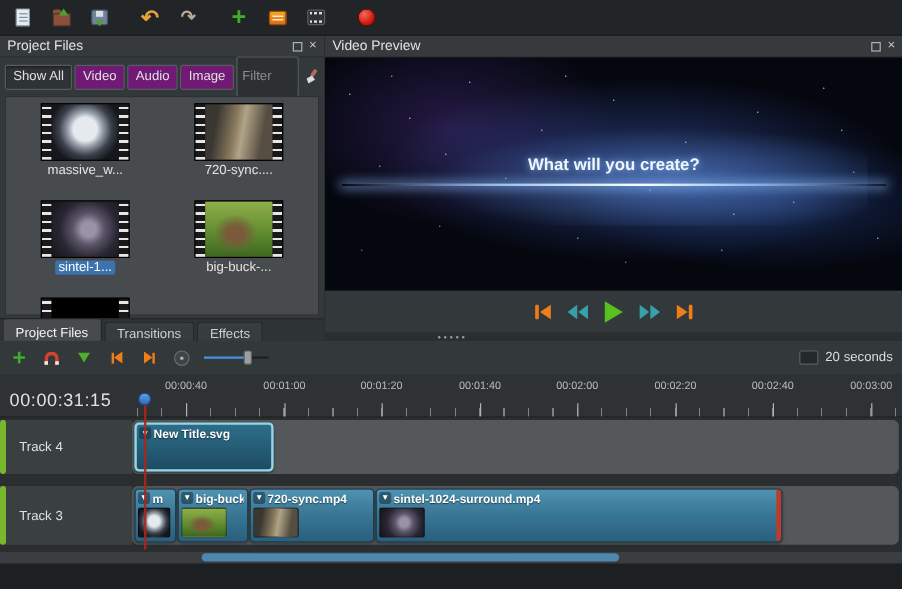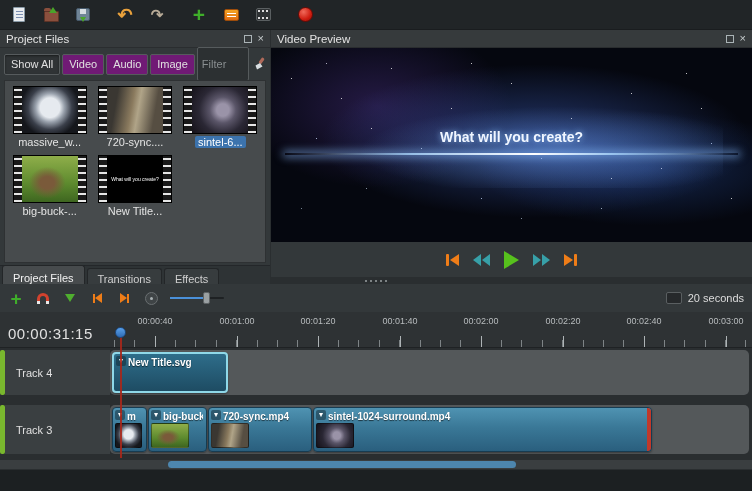--- a/index.html
+++ b/index.html
@@ -39,21 +39,21 @@
 
   .project-panel{position:absolute;left:0;top:30px;width:270px;height:259px;background:#33383a}
   .filter-row{position:absolute;left:4px;top:22px;right:2px;height:24px;display:flex;align-items:center;gap:2px}
   .fbtn{height:21px;padding:0 6px;font-size:11px;color:#e0e0e0;background:#701a75;border:1px solid #565b5d;border-radius:2px;display:flex;align-items:center;white-space:nowrap}
   .fbtn.active{background:#2f3335;box-shadow:inset 0 1px 2px rgba(0,0,0,.45)}
   .filter-input{width:52px;height:20px;background:#2c3032;border:1px solid #565b5d;border-radius:2px;color:#ddd;font-size:11px;padding:16px 4px}
   .filter-input::placeholder{color:#8a8f91}
   .brush-btn{width:18px;height:20px;display:flex;align-items:center;justify-content:center}
 
   .files-area{position:absolute;left:4px;top:50px;right:4px;bottom:26px;background:#474b4d;border:1px solid #2e3133;
-    display:grid;grid-template-columns:repeat(3,1fr);align-content:start;padding:5px 2px;row-gap:7px}
+    display:grid;grid-template-columns:repeat(2,1fr);align-content:start;padding:5px 2px;row-gap:19px}
   .fcell{display:flex;flex-direction:column;align-items:center}
   .fthumb{width:74px;height:48px;background:#141414;border:1px solid #000;display:flex}
   .sprocket{width:8px;height:100%;background:#191919;background-image:repeating-linear-gradient(180deg,transparent 0 2px,#e6e6e6 2px 4px,transparent 4px 7px)}
   .fpic{flex:1;height:100%;overflow:hidden;position:relative}
   .flabel{margin-top:2px;font-size:11px;color:#e4e4e4;padding:0 3px;border-radius:2px;max-width:84px;white-space:nowrap;overflow:hidden}
   .fcell.selected .flabel{background:#3c73ad;color:#fff}
 
   .pic-disco{background:radial-gradient(circle at 50% 45%,#e6eaef 0 26%,#9aa2ad 38%,#3a3f4a 58%,#15171c 78%)}
   .pic-alley{background:linear-gradient(100deg,#3a3732 18%,#8a7a5e 44%,#b0a488 55%,#564e42 82%)}
   .pic-sintel{background:radial-gradient(circle at 55% 50%,#9a93a8 0 16%,#5a5568 34%,#2a2734 62%,#151219)}
@@ -227,21 +227,21 @@
             <div class="sprocket"></div>
           </div>
         <div class="flabel">720-sync....</div>
       </div>
       <div class="fcell selected">
         <div class="fthumb">
             <div class="sprocket"></div>
             <div class="fpic pic-sintel"></div>
             <div class="sprocket"></div>
           </div>
-        <div class="flabel">sintel-6...</div>
+        <div class="flabel">sintel-1...</div>
       </div>
       <div class="fcell">
         <div class="fthumb">
             <div class="sprocket"></div>
             <div class="fpic pic-grass"></div>
             <div class="sprocket"></div>
           </div>
         <div class="flabel">big-buck-...</div>
       </div>
       <div class="fcell">

